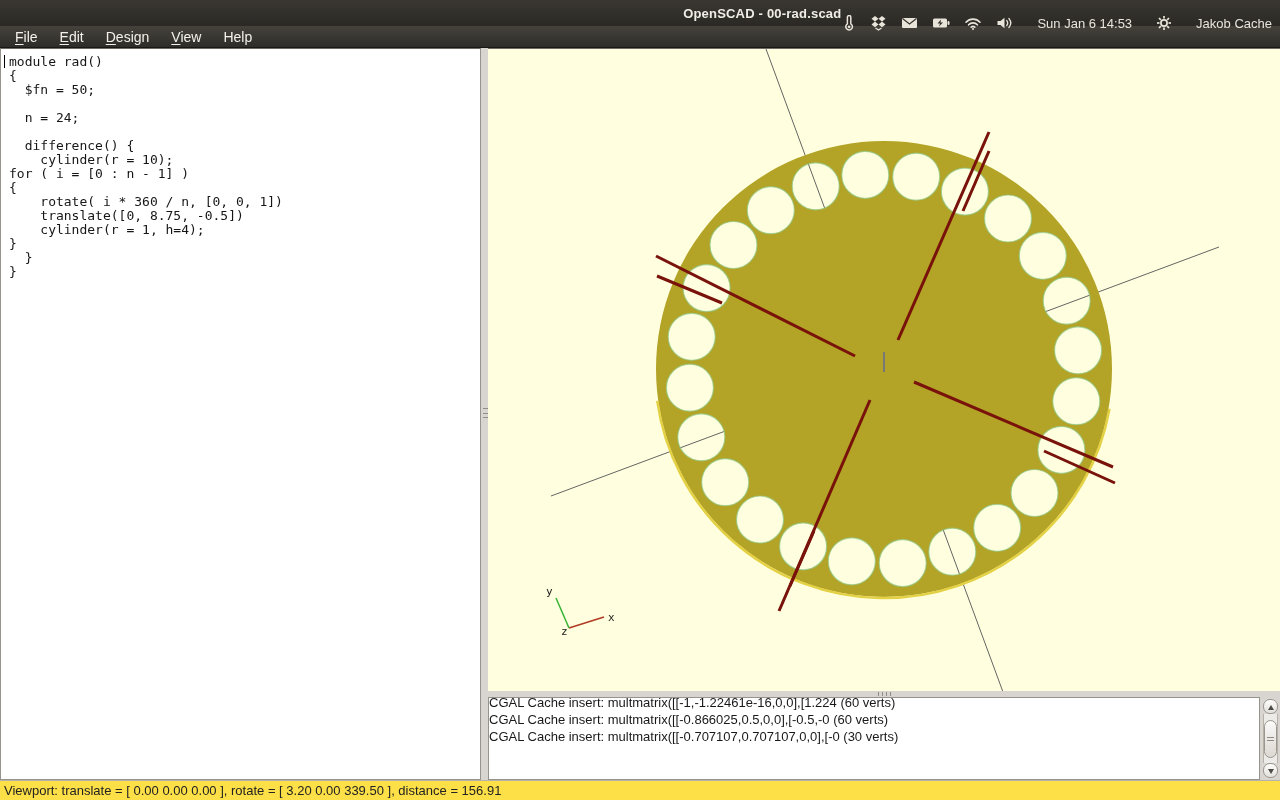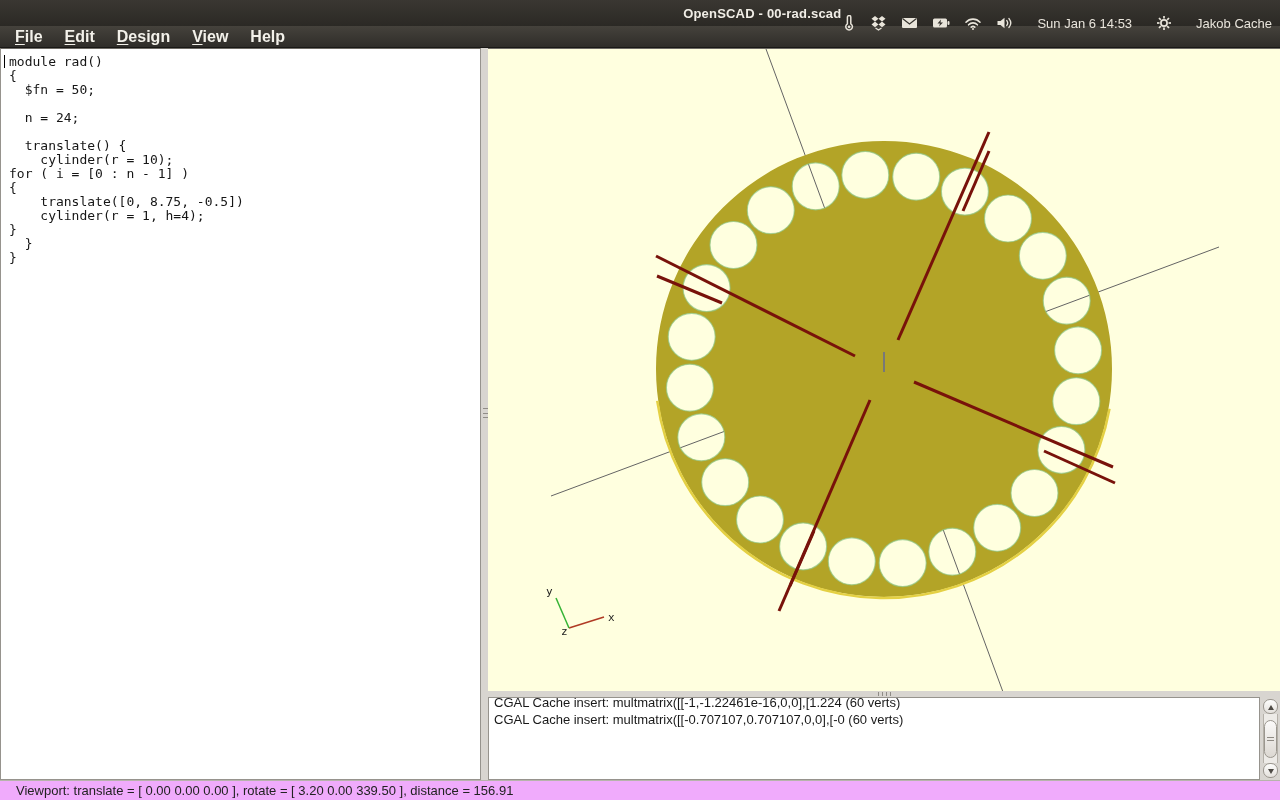--- a/index.html
+++ b/index.html
@@ -13,21 +13,21 @@
                padding:0 8px 0 10px; }
   .win-title { color:#f0ede6; font-size:13px; font-weight:bold; letter-spacing:.2px; }
   .tray { display:flex; align-items:center; gap:24px;margin-top:20px; }
   .tray-icon { display:flex; align-items:center; }
   .tray-text { color:#e9e5dc; font-size:13px; }
 
   
   .menu-bar { height:22px; background:linear-gradient(#45423c,#2f2d29);
               border-bottom:1px solid #191816;
               display:flex; align-items:center; padding-left:4px; }
-  .menu-item { color:#f3f1ea; font-size:16px; padding:2px 11px; cursor:default;font-weight:bold; }
+  .menu-item { color:#f3f1ea; font-size:14px; padding:2px 11px; cursor:default; }
   .menu-item u { text-underline-offset:2px; }
 
   
   .main { height:732px; display:flex; }
 
   .editor { width:575px; background:#fff; border:1px solid #96938d; border-top-color:#6d6a64;
             position:relative; padding:6px 0 0 8px; overflow:hidden; }
   .code-line { height:14px; white-space:pre;
                font-family:"DejaVu Sans Mono", monospace; font-size:13px; line-height:14px;
                color:#161616; }
@@ -40,43 +40,43 @@
 
   .right-col { width:792px; display:flex; flex-direction:column; }
   .view3d { height:643px; position:relative; border-top:1px solid #6d6a64; }
   .view3d svg { display:block; }
 
   .hsplit { height:6px; background:#d8d5d0; position:relative; }
   .hgrip { position:absolute; left:390px; top:1px; width:14px; height:4px;
            background:repeating-linear-gradient(90deg,#8f8c86 0 1px,transparent 1px 4px); }
 
   .console-wrap { height:83px; display:flex; background:#d8d5d0; }
-  .console { flex:1; background:#fff; border:1px solid #96938d; overflow:hidden; padding-left:5px; }
+  .console { flex:1; background:#fff; border:1px solid #96938d; overflow:hidden; }
   .console-line { white-space:pre; font-size:13px; line-height:17px; color:#191919; }
   .console-line:first-child { margin-top:-4px; }
 
   .scrollbar { width:20px; padding:2px 2px; display:flex; flex-direction:column;
                align-items:center; background:#d8d5d0; }
   .sb-btn { width:15px; height:15px; background:linear-gradient(#fdfdfc,#e4e1dc);
             border:1px solid #9b978f; border-radius:7px; position:relative; }
   .sb-btn::after { content:""; position:absolute; left:4px; }
   .sb-btn.up::after { top:5px; border-left:3.5px solid transparent; border-right:3.5px solid transparent;
                       border-bottom:5px solid #4e4b45; }
   .sb-btn.down::after { top:5px; border-left:3.5px solid transparent; border-right:3.5px solid transparent;
                         border-top:5px solid #4e4b45; }
   .sb-track { flex:1; width:15px; background:#edebe7; border-left:1px solid #b5b1a9;
               border-right:1px solid #b5b1a9; display:flex; align-items:center; justify-content:center; }
   .sb-thumb { width:15px; height:38px; background:linear-gradient(#fbfaf9,#dcd8d2);
               border:1px solid #9b978f; border-radius:7px; display:flex; flex-direction:column;
               align-items:center; justify-content:center; gap:2px; }
   .sb-thumb i { display:block; width:7px; height:1px; background:#8f8b84; }
 
   
-  .status-bar { height:20px; background:#f0abfc; border-top:1px solid #b7b3ac;
-                display:flex; align-items:center; padding-left:16px; }
+  .status-bar { height:20px; background:#fde047; border-top:1px solid #b7b3ac;
+                display:flex; align-items:center; padding-left:4px; }
   .status-text { font-size:13px; color:#222; }
 </style>
 </head>
 <body>
 
 <div class="screen">
 
   <div class="top-panel">
     <span class="win-title">OpenSCAD - 00-rad.scad</span>
     <span class="tray">
@@ -152,24 +152,25 @@
   <div class="main">
 
     <div class="editor">
       <div class="caret"></div>
     <div class="code-line">module rad()</div>
         <div class="code-line">{</div>
         <div class="code-line">  $fn = 50;</div>
         <div class="code-line"></div>
         <div class="code-line">  n = 24;</div>
         <div class="code-line"></div>
-        <div class="code-line">  translate() {</div>
+        <div class="code-line">  difference() {</div>
         <div class="code-line">    cylinder(r = 10);</div>
         <div class="code-line">for ( i = [0 : n - 1] )</div>
         <div class="code-line">{</div>
+        <div class="code-line">    rotate( i * 360 / n, [0, 0, 1])</div>
         <div class="code-line">    translate([0, 8.75, -0.5])</div>
         <div class="code-line">    cylinder(r = 1, h=4);</div>
         <div class="code-line">}</div>
         <div class="code-line">  }</div>
         <div class="code-line">}</div>
         <div class="code-line"></div>
       </div>
 
     <div class="vsplit">
       <div class="vgrip"></div>
@@ -222,21 +223,22 @@
             <text x="58" y="546" fill="#1a1a1a" font-size="11" font-family="DejaVu Sans Mono, monospace">y</text>
             <text x="73" y="586" fill="#1a1a1a" font-size="11" font-family="DejaVu Sans Mono, monospace">z</text>
           </svg>
       </div>
       <div class="hsplit">
         <div class="hgrip"></div>
       </div>
       <div class="console-wrap">
         <div class="console">
             <div class="console-line">CGAL Cache insert: multmatrix([[-1,-1.22461e-16,0,0],[1.224 (60 verts)</div>
-            <div class="console-line">CGAL Cache insert: multmatrix([[-0.707107,0.707107,0,0],[-0 (60 verts)</div>
+            <div class="console-line">CGAL Cache insert: multmatrix([[-0.866025,0.5,0,0],[-0.5,-0 (60 verts)</div>
+            <div class="console-line">CGAL Cache insert: multmatrix([[-0.707107,0.707107,0,0],[-0 (30 verts)</div>
           </div>
         <div class="scrollbar">
           <div class="sb-btn up"></div>
           <div class="sb-track">
             <div class="sb-thumb">
                 <i></i>
                 <i></i>
               </div>
           </div>
           <div class="sb-btn down"></div>

